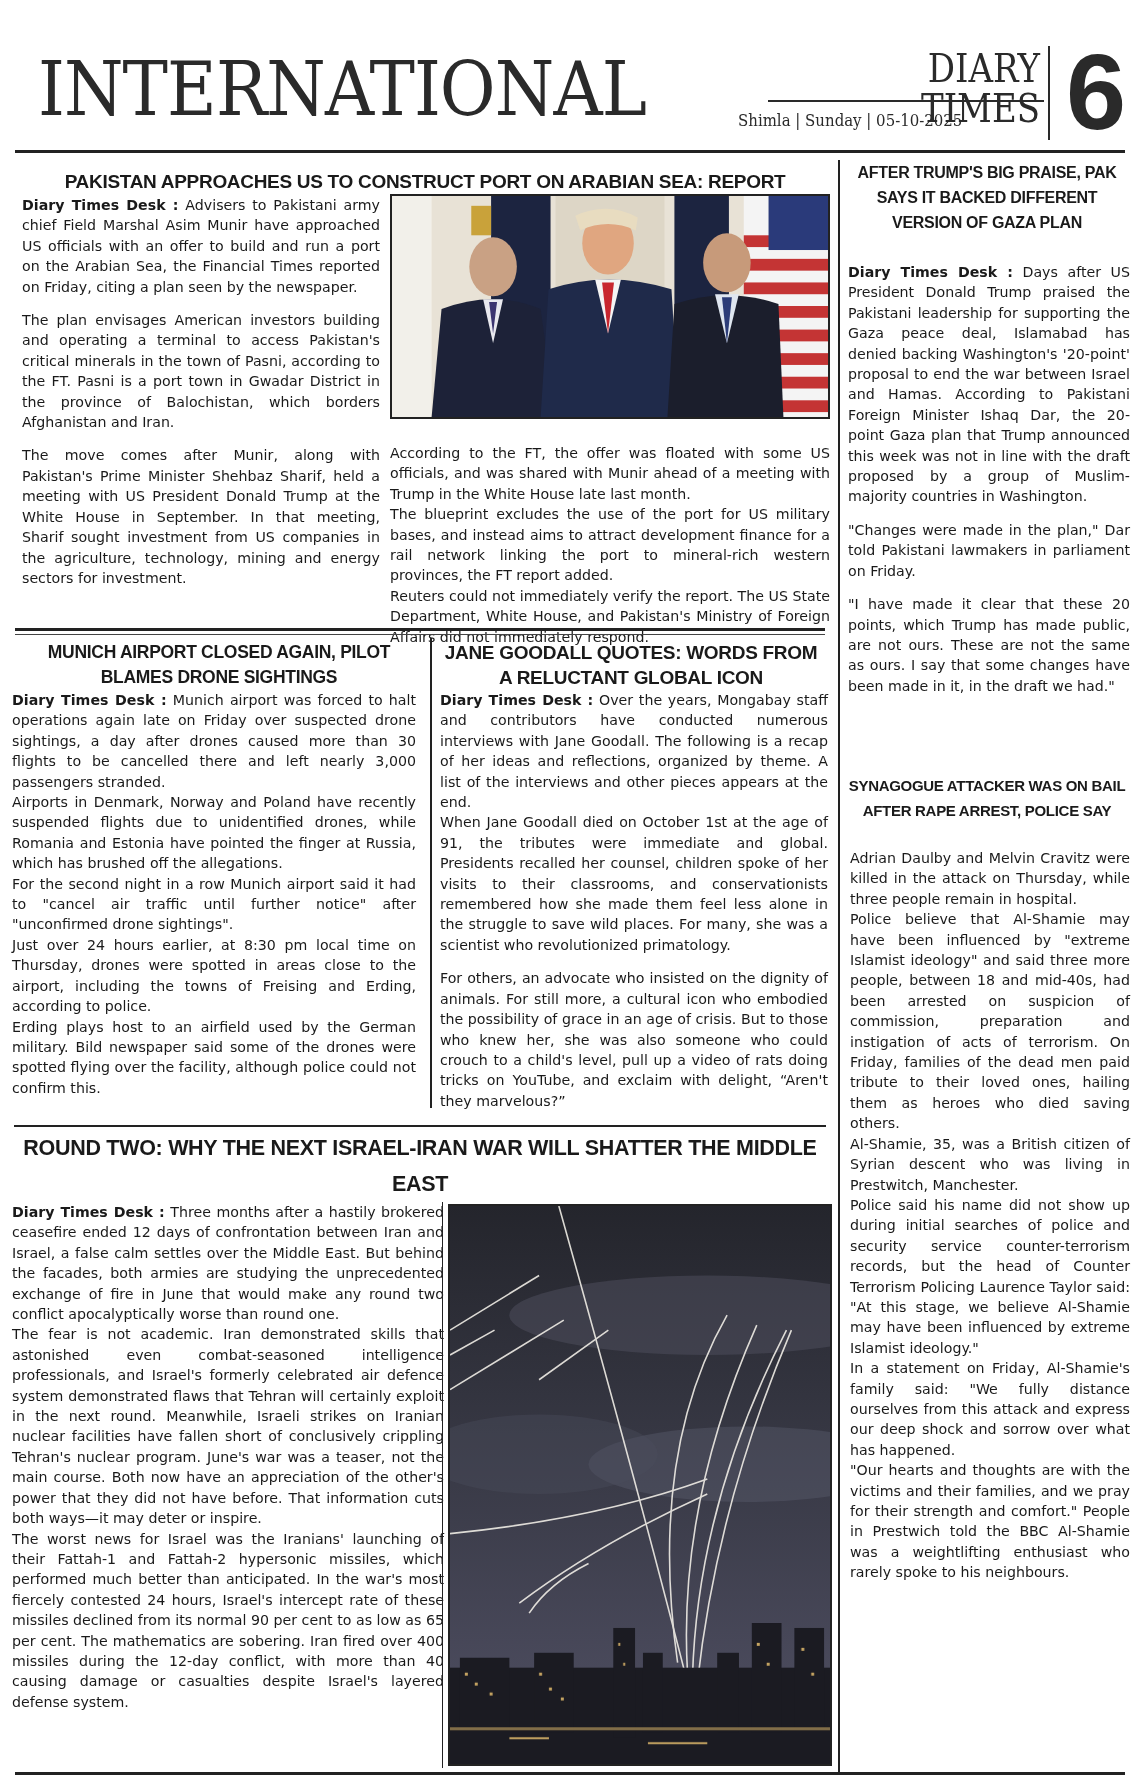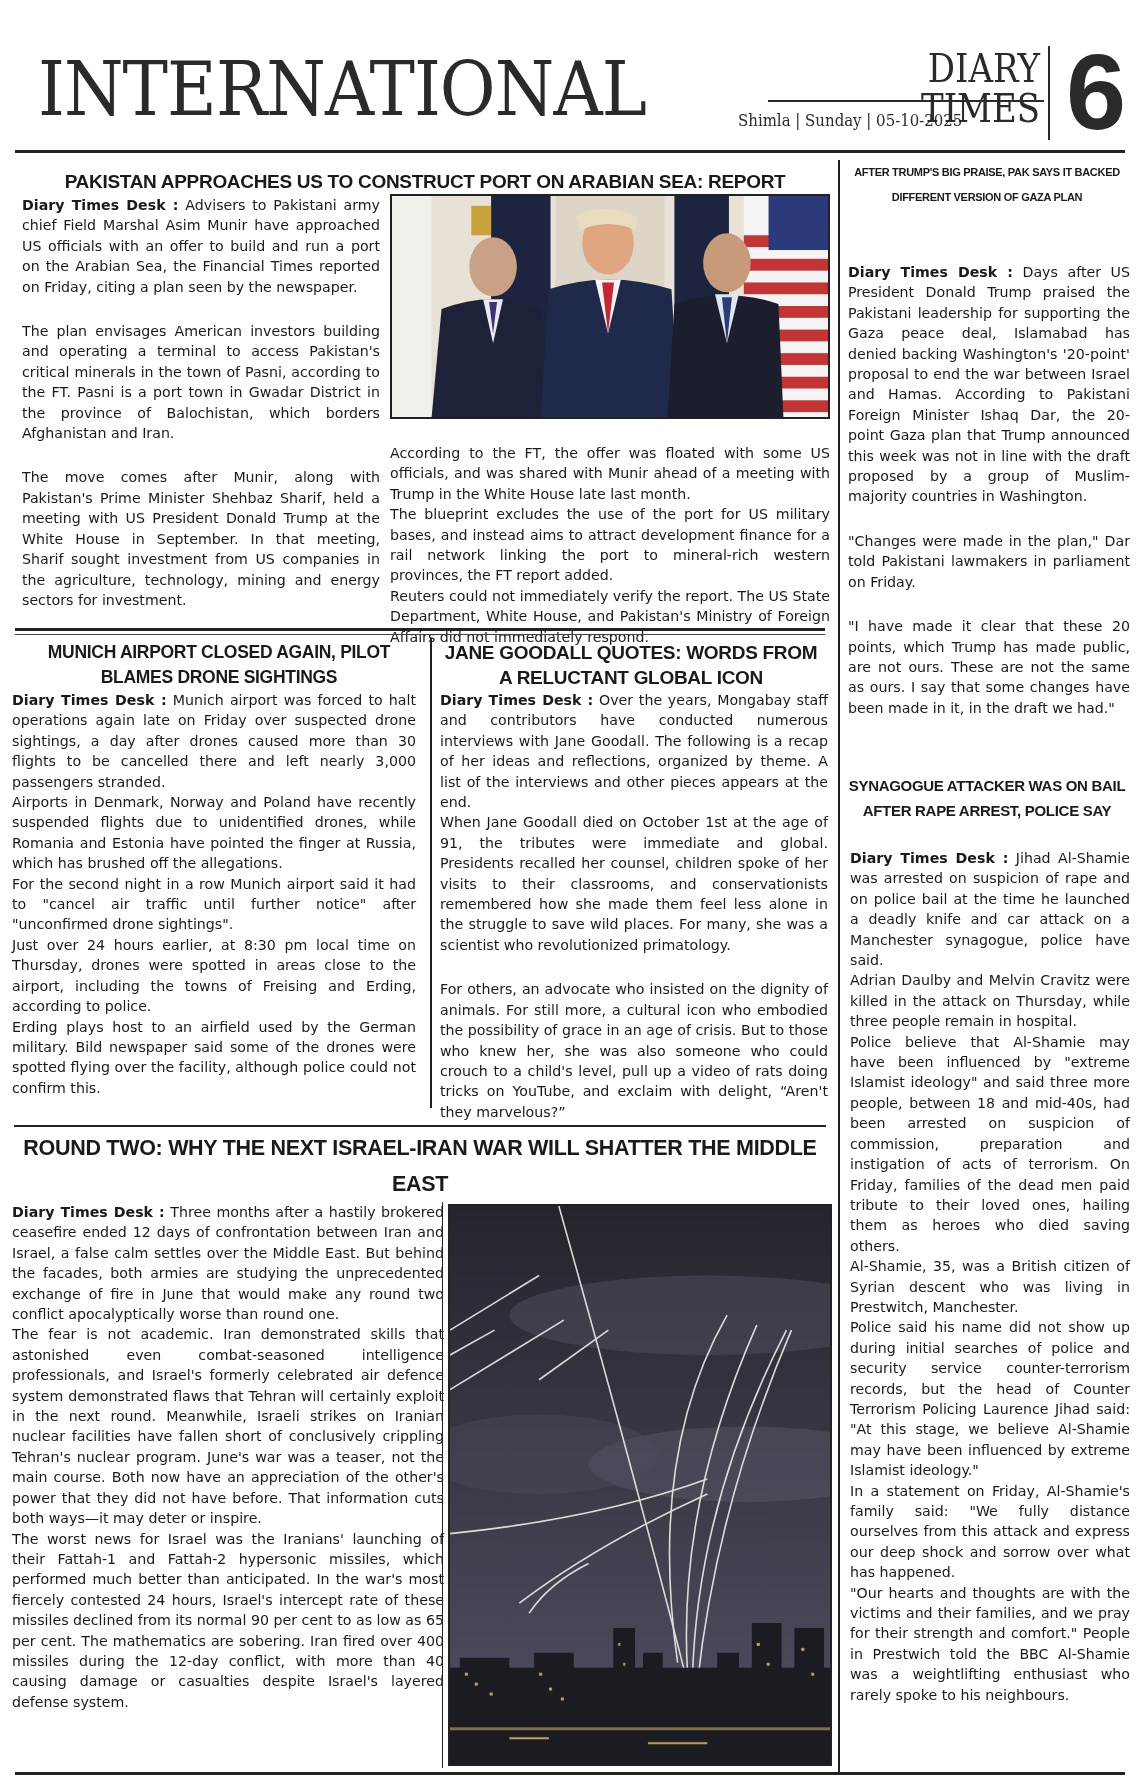--- a/index.html
+++ b/index.html
@@ -37,21 +37,21 @@
   
   .headline {
     font-family: "Liberation Sans", sans-serif; font-weight: bold; text-align: center;
     color: #1a1a1a; letter-spacing: -0.3px;
   }
   .body-text {
     font-family: "DejaVu Sans", sans-serif; font-size: 14.2px; line-height: 20.4px;
     text-align: justify; color: #1a1a1a;
   }
   .body-text p { margin: 0; }
-  .body-text p.gap { margin-top: 24px; }
+  .body-text p.gap { margin-top: 13px; }
   .byline { font-weight: bold; }
 
   .vline { background: #222; width: 2px; }
 
   
   .photo { border: 2px solid #222; overflow: hidden; }
   .photo svg { display: block; width: 100%; height: 100%; }
 </style>
 </head>
 <body>
@@ -115,34 +115,33 @@
   <p>According to the FT, the offer was floated with some US officials, and was shared with Munir ahead of a meeting with Trump in the White House late last month.</p>
   <p>The blueprint excludes the use of the port for US military bases, and instead aims to attract development finance for a rail network linking the port to mineral-rich western provinces, the FT report added.</p>
   <p>Reuters could not immediately verify the report. The US State Department, White House, and Pakistan's Ministry of Foreign Affairs did not immediately respond.</p>
 </div>
 
 <div class="abs rule-thick" style="left:15px; top:628px; width:810px; height:3px;"></div>
 <div class="abs" style="left:15px; top:634px; width:810px; height:1px; background:#444;"></div>
 
 <div class="abs vline" style="left:838px; top:160px; height:1612px;"></div>
 
-<div class="abs headline" style="left:842px; top:160px; width:290px; font-size:11px; line-height:25px;">AFTER TRUMP'S BIG PRAISE, PAK SAYS IT BACKED DIFFERENT VERSION OF GAZA PLAN</div>
+<div class="abs headline" style="left:842px; top:160px; width:290px; font-size:16px; line-height:25px;">AFTER TRUMP'S BIG PRAISE, PAK SAYS IT BACKED DIFFERENT VERSION OF GAZA PLAN</div>
 <div class="abs body-text" style="left:848px; top:262px; width:282px;">
   <p><span class="byline">Diary Times Desk :</span> <span>Days after US President Donald Trump praised the Pakistani leadership for supporting the Gaza peace deal, Islamabad has denied backing Washington's '20-point' proposal to end the war between Israel and Hamas. According to Pakistani Foreign Minister Ishaq Dar, the 20-point Gaza plan that Trump announced this week was not in line with the draft proposed by a group of Muslim-majority countries in Washington.</span></p>
   <p class="gap">"Changes were made in the plan," Dar told Pakistani lawmakers in parliament on Friday.</p>
   <p class="gap">"I have made it clear that these 20 points, which Trump has made public, are not ours. These are not the same as ours. I say that some changes have been made in it, in the draft we had."</p>
 </div>
 
 <div class="abs headline" style="left:842px; top:773px; width:290px; font-size:15px; line-height:25px;">SYNAGOGUE ATTACKER WAS ON BAIL AFTER RAPE ARREST, POLICE SAY</div>
 <div class="abs body-text" style="left:850px; top:848px; width:280px;">
-  <p><span class="byline">Diary Times Desk :</span> <span>Jihad Al-Shamie was arrested on suspicion of rape and on police bail at the time he launched a deadly knife and car attack on a Manchester synagogue, police have said.</span></p>
   <p>Adrian Daulby and Melvin Cravitz were killed in the attack on Thursday, while three people remain in hospital.</p>
   <p>Police believe that Al-Shamie may have been influenced by "extreme Islamist ideology" and said three more people, between 18 and mid-40s, had been arrested on suspicion of commission, preparation and instigation of acts of terrorism. On Friday, families of the dead men paid tribute to their loved ones, hailing them as heroes who died saving others.</p>
   <p>Al-Shamie, 35, was a British citizen of Syrian descent who was living in Prestwitch, Manchester.</p>
-  <p>Police said his name did not show up during initial searches of police and security service counter-terrorism records, but the head of Counter Terrorism Policing Laurence Jihad said: "At this stage, we believe Al-Shamie may have been influenced by extreme Islamist ideology."</p>
+  <p>Police said his name did not show up during initial searches of police and security service counter-terrorism records, but the head of Counter Terrorism Policing Laurence Taylor said: "At this stage, we believe Al-Shamie may have been influenced by extreme Islamist ideology."</p>
   <p>In a statement on Friday, Al-Shamie's family said: "We fully distance ourselves from this attack and express our deep shock and sorrow over what has happened.</p>
   <p>"Our hearts and thoughts are with the victims and their families, and we pray for their strength and comfort." People in Prestwich told the BBC Al-Shamie was a weightlifting enthusiast who rarely spoke to his neighbours.</p>
 </div>
 
 <div class="abs headline" style="left:14px; top:640px; width:410px; font-size:17.5px; line-height:25px;">MUNICH AIRPORT CLOSED AGAIN, PILOT BLAMES DRONE SIGHTINGS</div>
 <div class="abs body-text" style="left:12px; top:690px; width:404px;">
   <p><span class="byline">Diary Times Desk :</span> <span>Munich airport was forced to halt operations again late on Friday over suspected drone sightings, a day after drones caused more than 30 flights to be cancelled there and left nearly 3,000 passengers stranded.</span></p>
   <p>Airports in Denmark, Norway and Poland have recently suspended flights due to unidentified drones, while Romania and Estonia have pointed the finger at Russia, which has brushed off the allegations.</p>
   <p>For the second night in a row Munich airport said it had to "cancel air traffic until further notice" after "unconfirmed drone sightings".</p>
   <p>Just over 24 hours earlier, at 8:30 pm local time on Thursday, drones were spotted in areas close to the airport, including the towns of Freising and Erding, according to police.</p>

